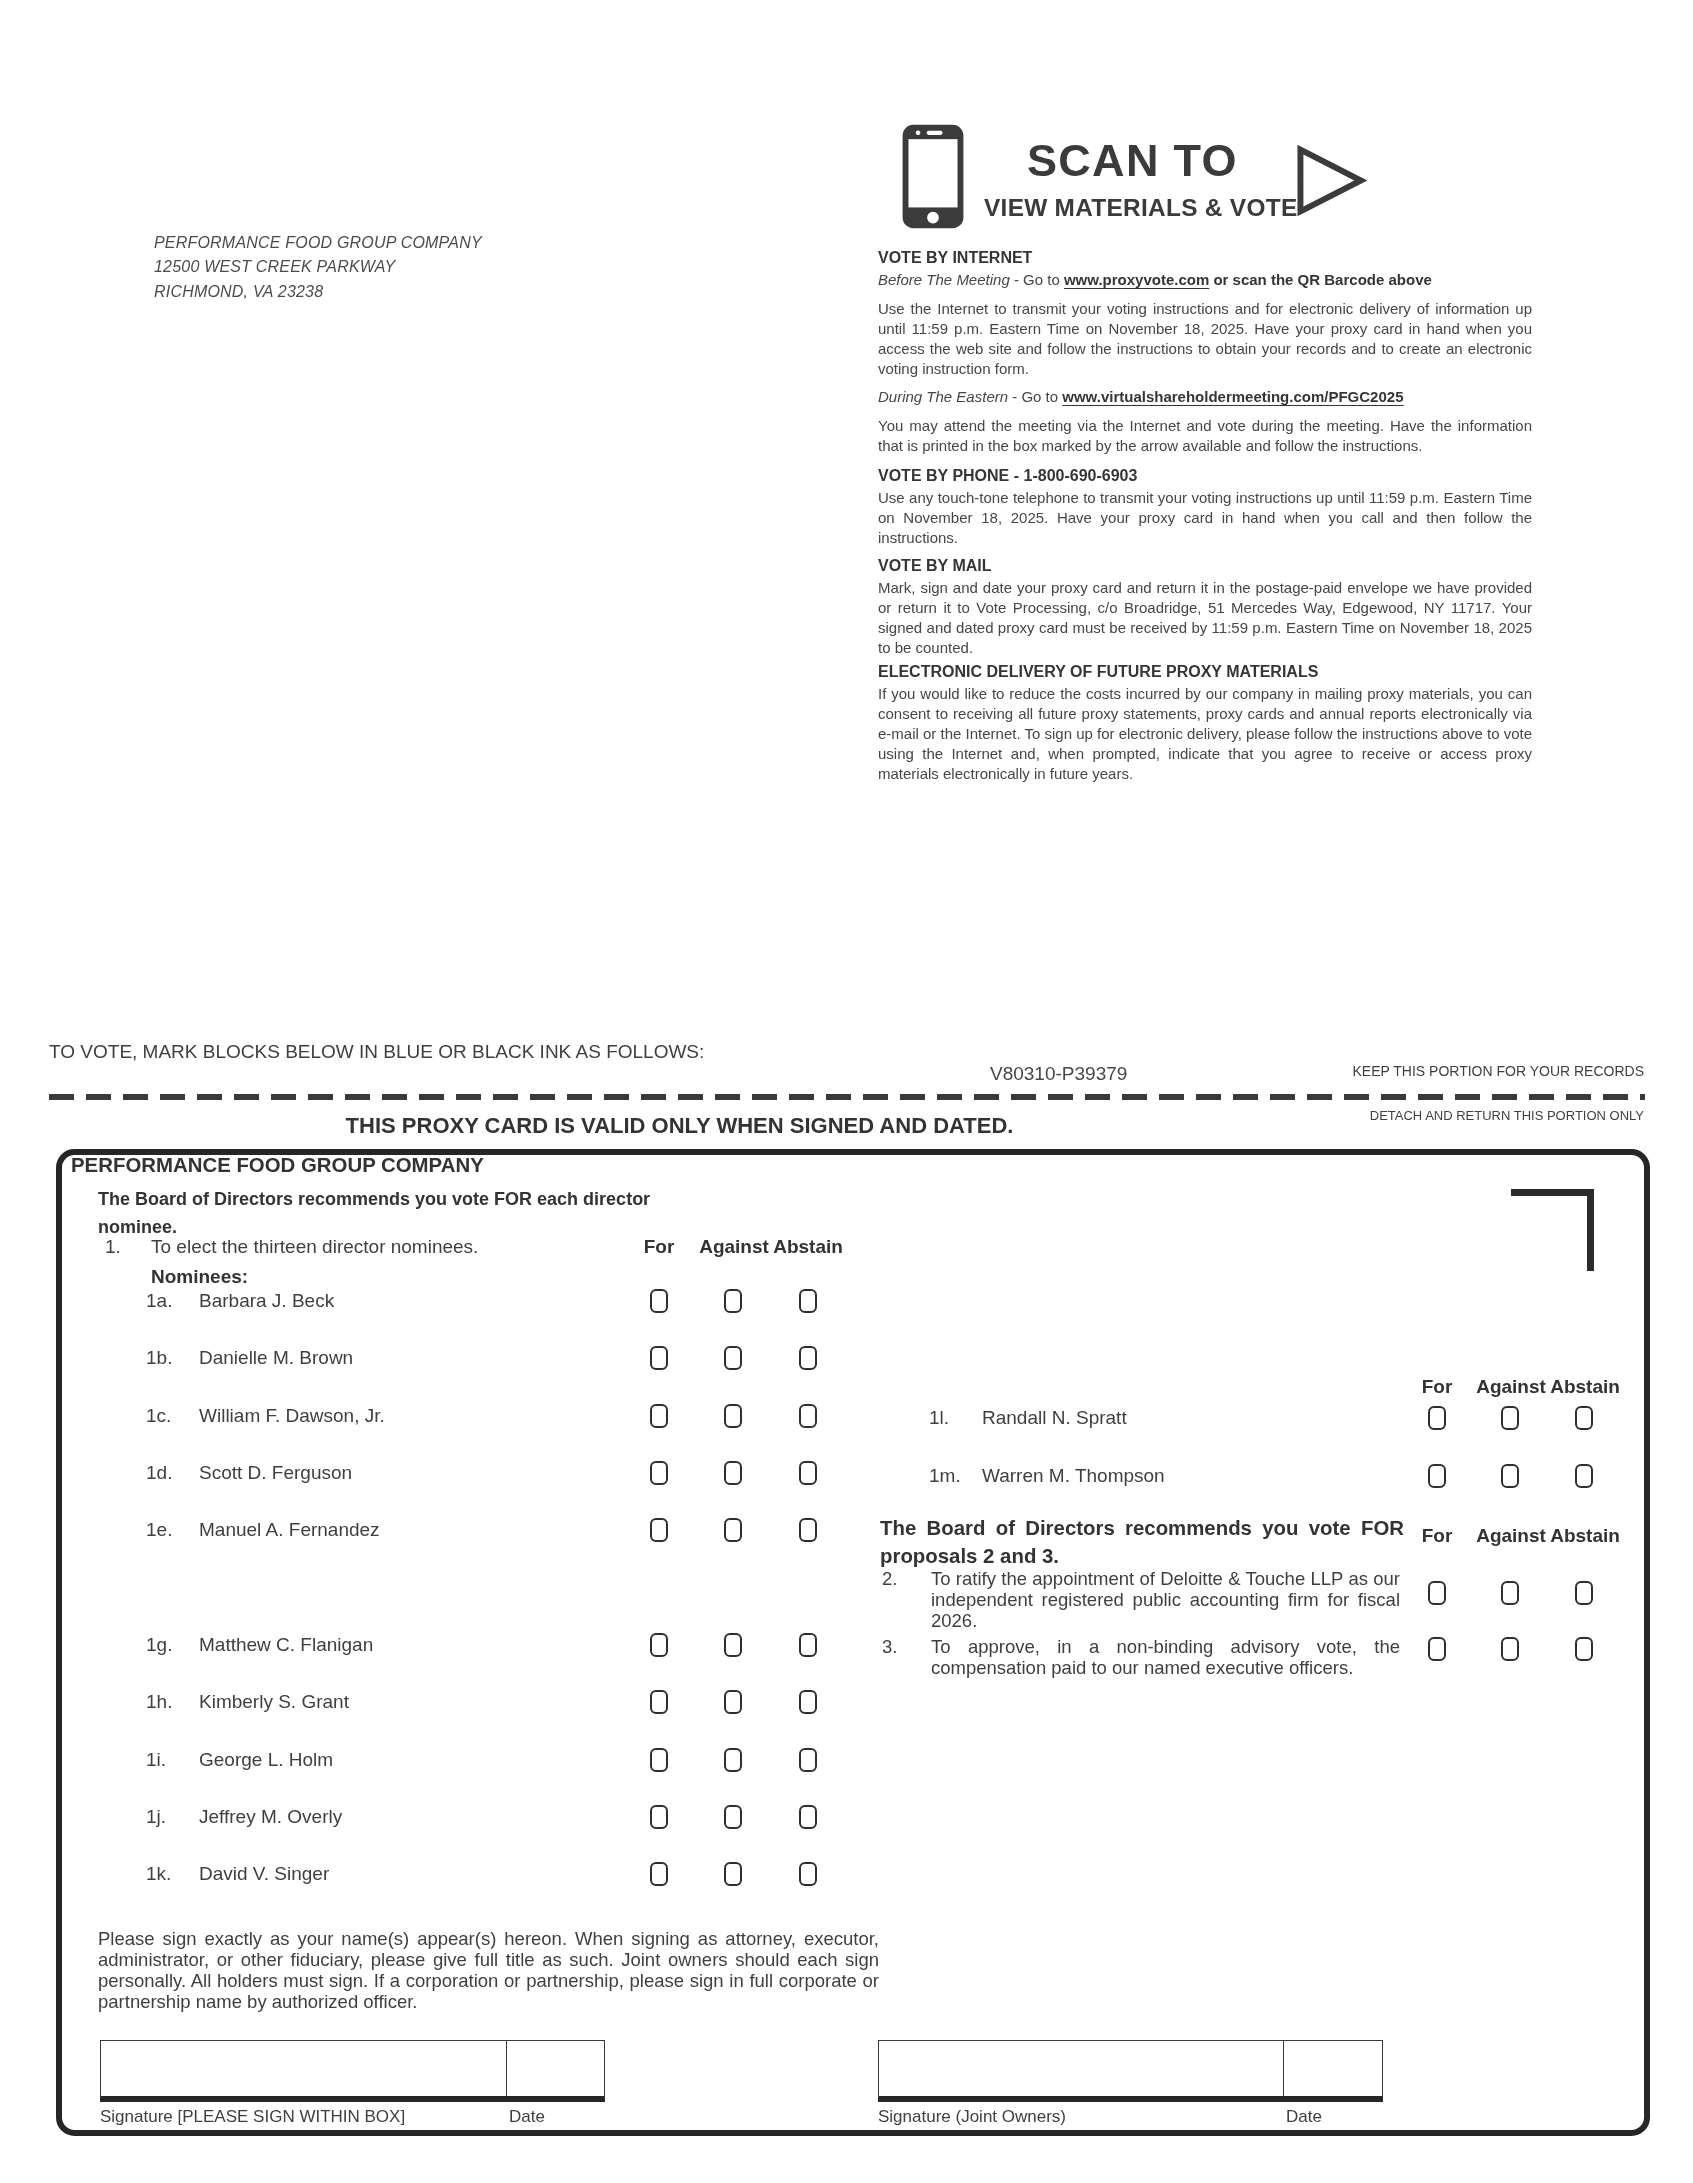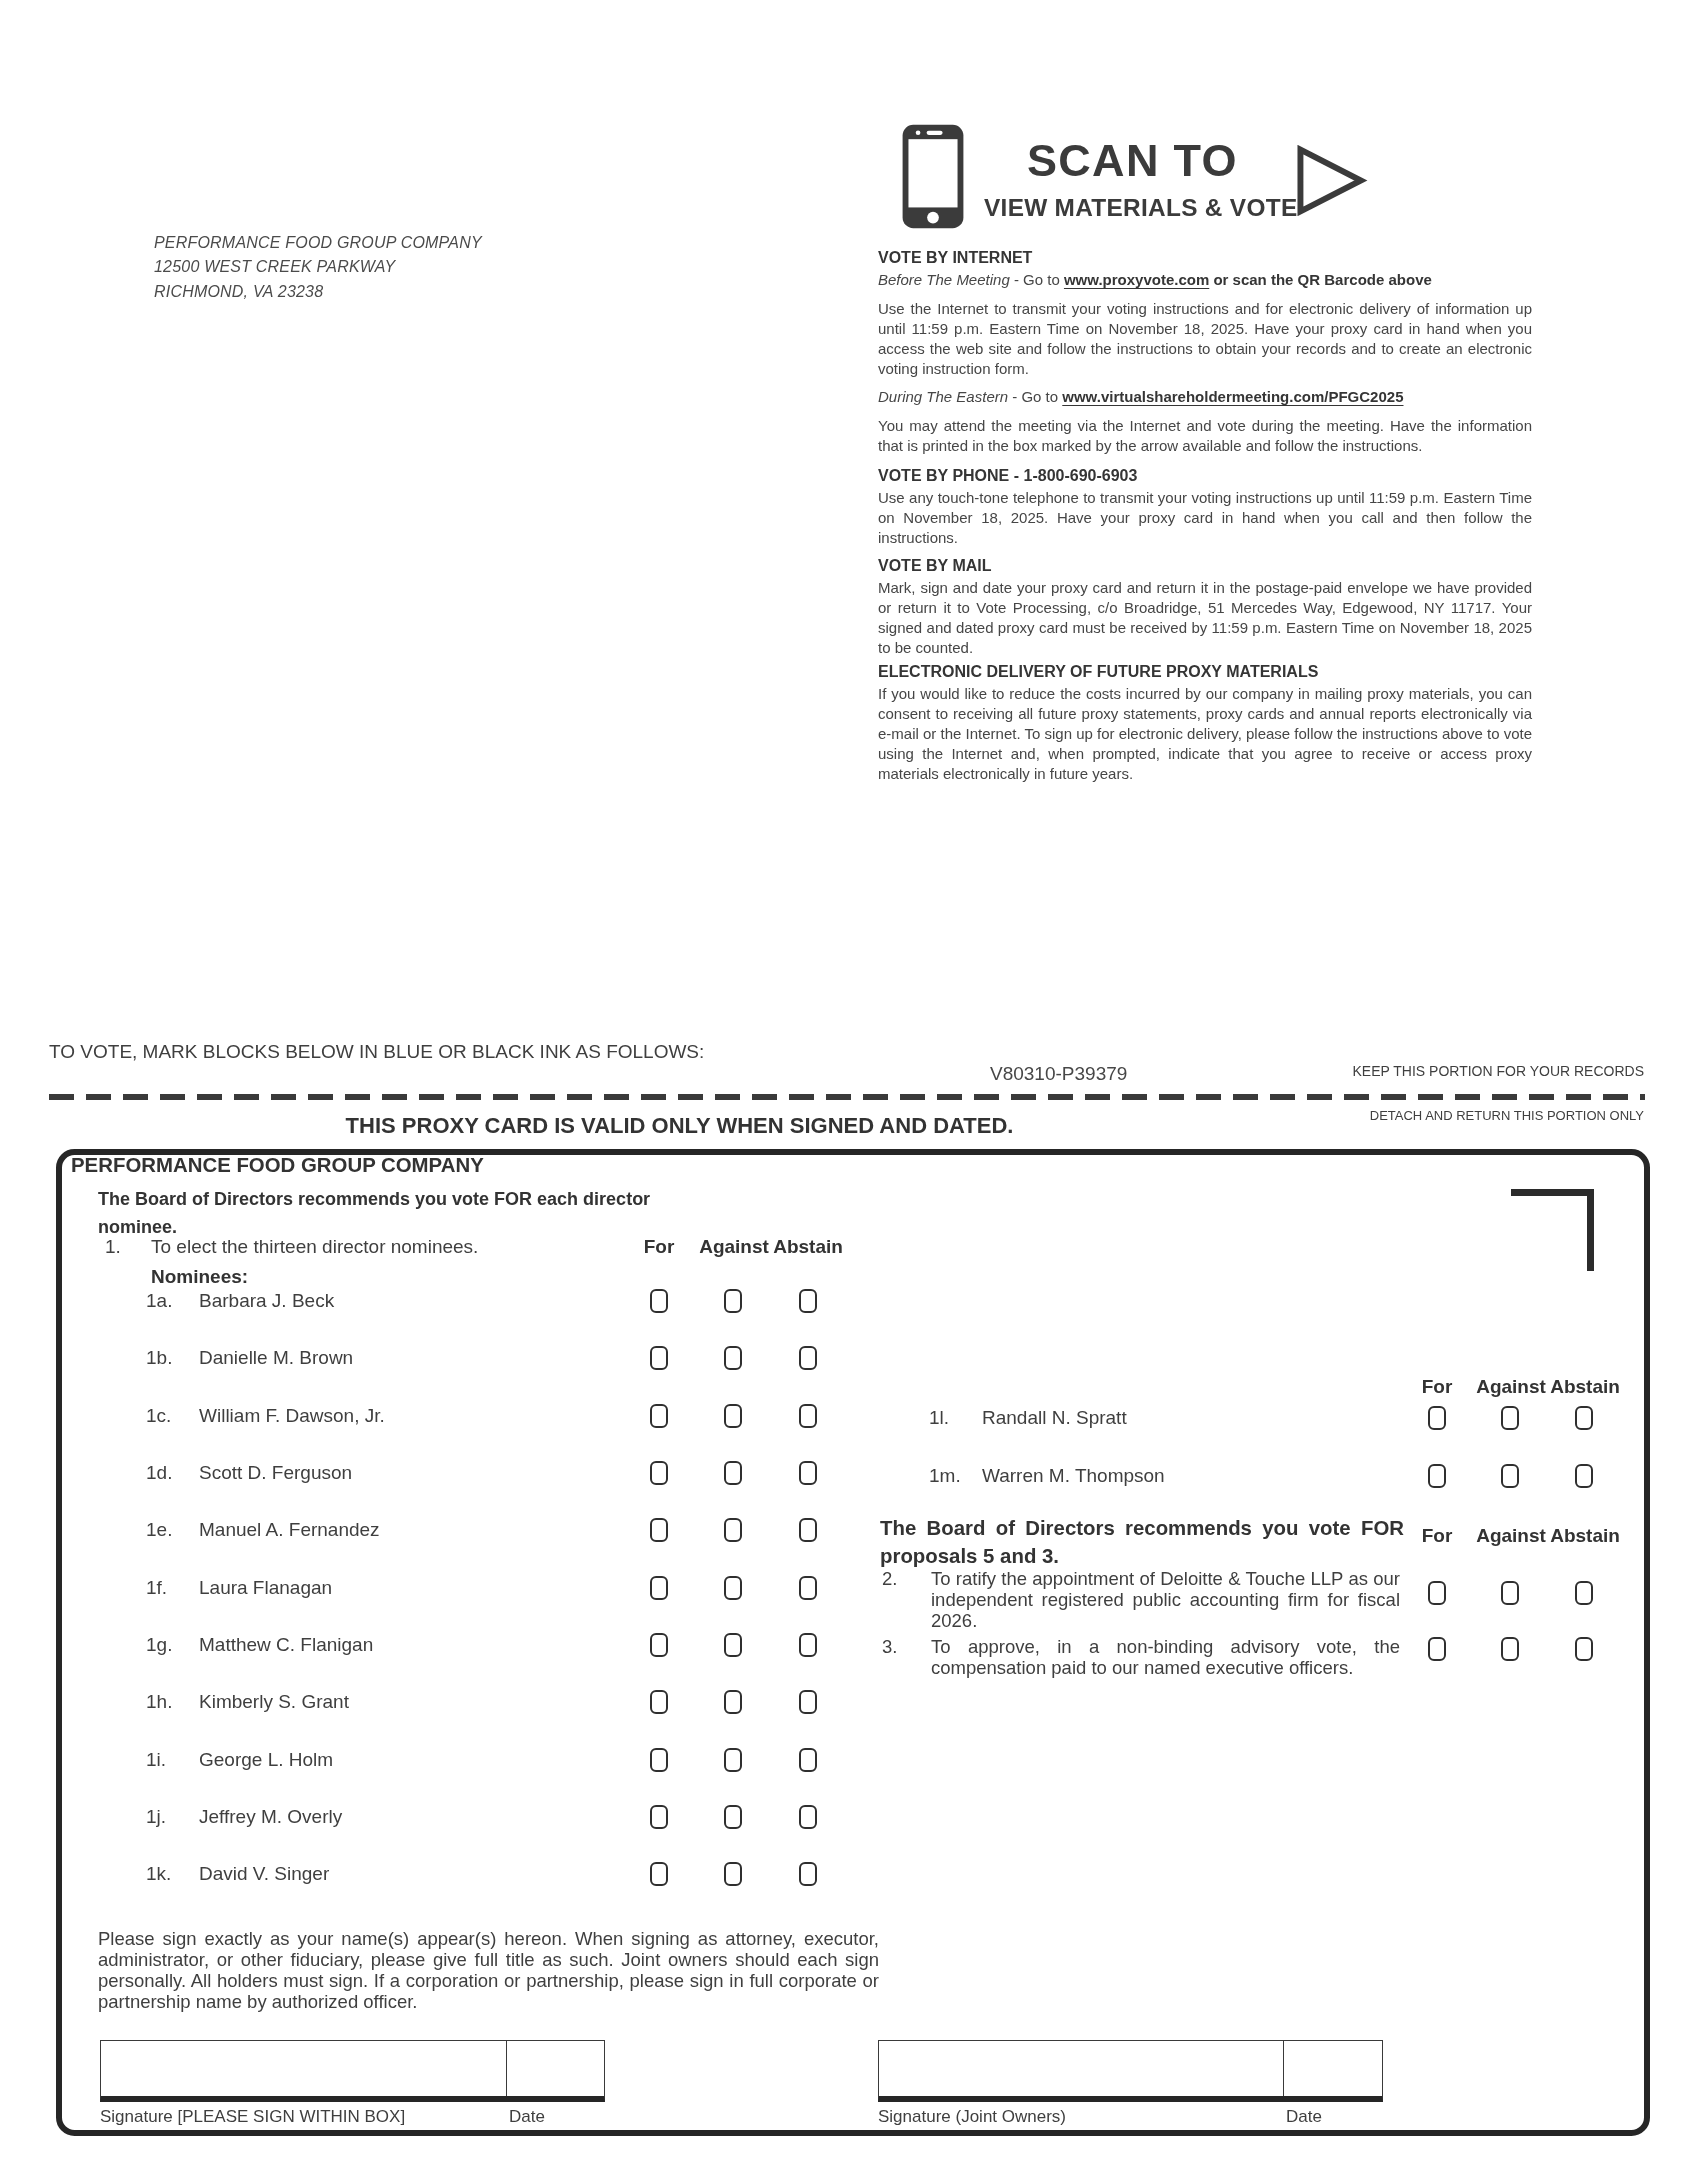--- a/index.html
+++ b/index.html
@@ -155,26 +155,20 @@
     <span class="cb" style="left:504px;"></span>
     <span class="cb" style="left:578px;"></span>
     <span class="cb" style="left:653px;"></span>
   </div>
   <div class="nrow" style="left:146px; top:1517px; width:725px;">
     <span class="num">1e.</span><span>Manuel A. Fernandez</span>
     <span class="cb" style="left:504px;"></span>
     <span class="cb" style="left:578px;"></span>
     <span class="cb" style="left:653px;"></span>
   </div>
-  <div class="nrow" style="left:146px; top:1575px; width:725px;">
-    <span class="num">1f.</span><span>Laura Flanagan</span>
-    <span class="cb" style="left:504px;"></span>
-    <span class="cb" style="left:578px;"></span>
-    <span class="cb" style="left:653px;"></span>
-  </div>
   <div class="nrow" style="left:146px; top:1632px; width:725px;">
     <span class="num">1g.</span><span>Matthew C. Flanigan</span>
     <span class="cb" style="left:504px;"></span>
     <span class="cb" style="left:578px;"></span>
     <span class="cb" style="left:653px;"></span>
   </div>
   <div class="nrow" style="left:146px; top:1689px; width:725px;">
     <span class="num">1h.</span><span>Kimberly S. Grant</span>
     <span class="cb" style="left:504px;"></span>
     <span class="cb" style="left:578px;"></span>
@@ -209,21 +203,21 @@
     <span class="cb" style="left:572px;"></span>
     <span class="cb" style="left:646px;"></span>
   </div>
   <div class="nrow" style="left:929px; top:1463px; width:725px;">
     <span class="num">1m.</span><span>Warren M. Thompson</span>
     <span class="cb" style="left:499px;"></span>
     <span class="cb" style="left:572px;"></span>
     <span class="cb" style="left:646px;"></span>
   </div>
 
-  <div class="abs rec2">The Board of Directors recommends you vote FOR proposals 5 and 3.</div>
+  <div class="abs rec2">The Board of Directors recommends you vote FOR proposals 2 and 3.</div>
   <span class="vh" style="left:1437px; top:1525px;">For</span>
   <span class="vh" style="left:1511px; top:1525px;">Against</span>
   <span class="vh" style="left:1585px; top:1525px;">Abstain</span>
 
   <div class="prop" style="top:1568px;">
     <span class="num">2.</span>
     <div class="ptxt">To ratify the appointment of Deloitte &amp; Touche LLP as our independent registered public accounting firm for fiscal 2026.</div>
   </div>
   <span class="cb abs" style="left:1428px; top:1581px;"></span>
   <span class="cb abs" style="left:1501px; top:1581px;"></span>

